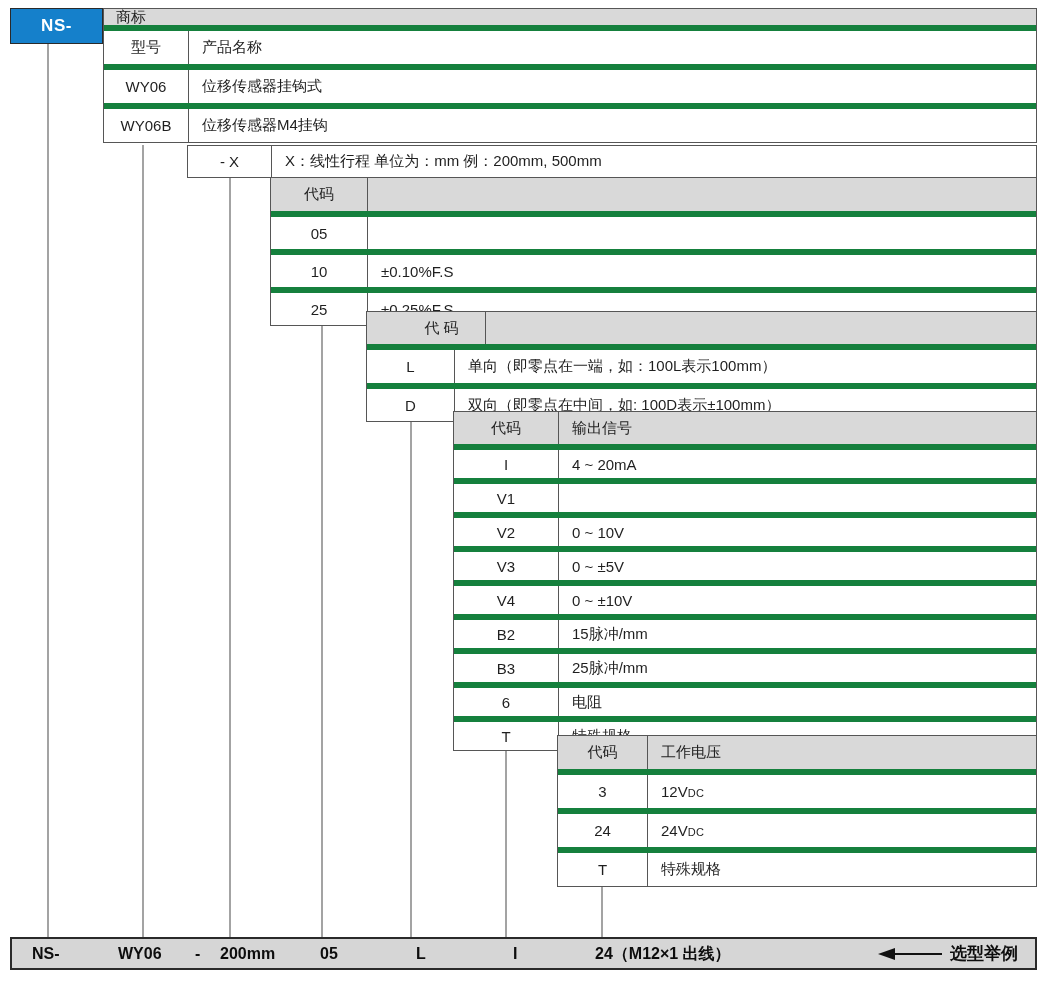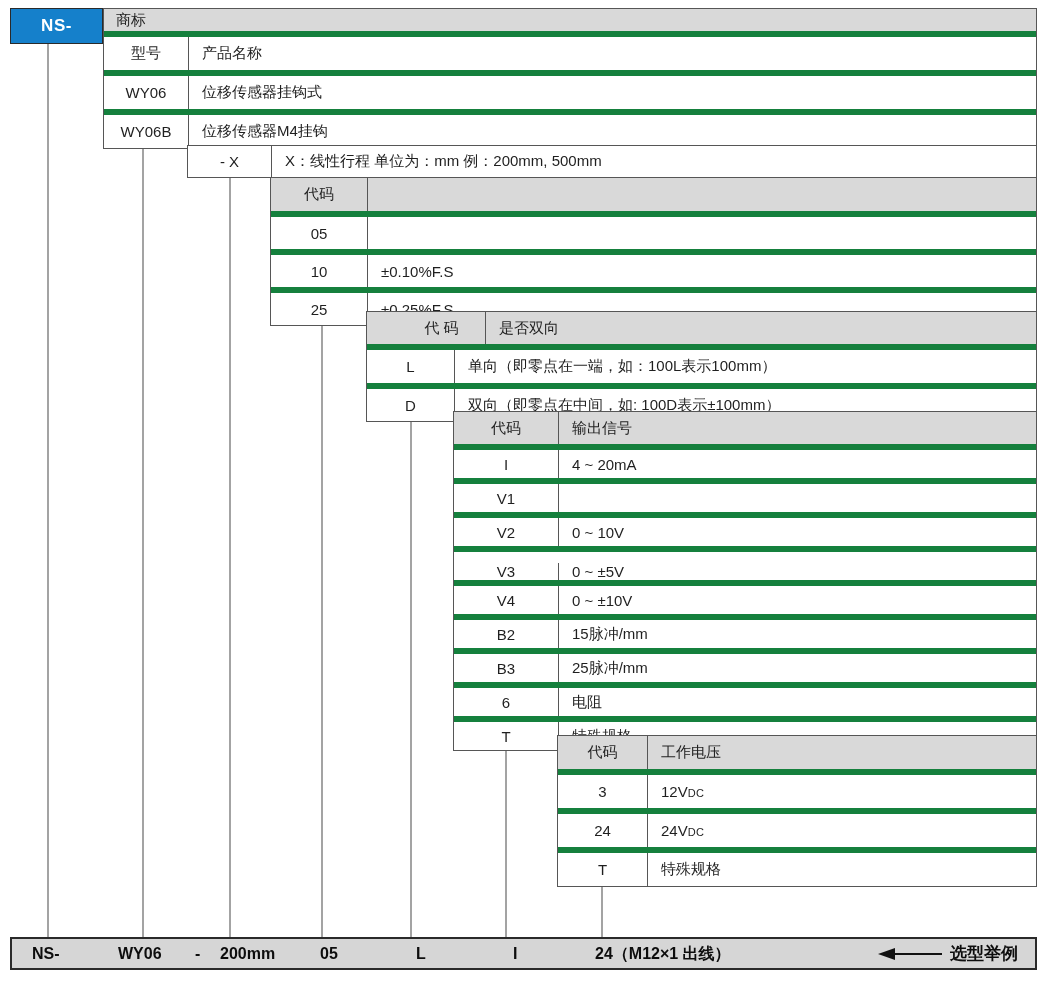--- a/index.html
+++ b/index.html
@@ -76,21 +76,21 @@
   <div class="vline" style="left:321px;top:311px;height:626px;"></div>
   <div class="vline" style="left:410px;top:411px;height:526px;"></div>
   <div class="vline" style="left:505px;top:735px;height:202px;"></div>
   <div class="vline" style="left:601px;top:870px;height:67px;"></div>
 
   <div class="prefix-box">
     <span>NS-</span>
   </div>
 
   <div class="tbl" style="left:103px;top:8px;width:934px;">
-    <div class="row hdr single" style="height:22px;">
+    <div class="row hdr single" style="height:16px;">
       <div class="desc">商标</div>
     </div>
     <div class="row" style="height:33px;">
       <div class="code" style="width:84px;">型号</div>
       <div class="desc">产品名称</div>
     </div>
     <div class="row" style="height:33px;">
       <div class="code" style="width:84px;">WY06</div>
       <div class="desc">位移传感器挂钩式</div>
     </div>
@@ -120,21 +120,20 @@
     </div>
     <div class="row" style="height:32px;">
       <div class="code" style="width:96px;">25</div>
       <div class="desc">±0.25%F.S</div>
     </div>
   </div>
 
   <div class="tbl" style="left:366px;top:311px;width:671px;">
     <div class="row hdr" style="height:32px;">
       <div class="code" style="width:87px;margin-left:31px;">代 码</div>
-      <div class="desc">是否双向</div>
     </div>
     <div class="row" style="height:33px;">
       <div class="code" style="width:87px;">L</div>
       <div class="desc">单向（即零点在一端，如：100L表示100mm）</div>
     </div>
     <div class="row" style="height:32px;">
       <div class="code" style="width:87px;">D</div>
       <div class="desc">双向（即零点在中间，如: 100D表示±100mm）</div>
     </div>
   </div>
@@ -148,21 +147,21 @@
       <div class="code" style="width:104px;">I</div>
       <div class="desc">4 ~ 20mA</div>
     </div>
     <div class="row" style="height:28px;">
       <div class="code" style="width:104px;">V1</div>
     </div>
     <div class="row" style="height:28px;">
       <div class="code" style="width:104px;">V2</div>
       <div class="desc">0 ~ 10V</div>
     </div>
-    <div class="row" style="height:28px;align-items:flex-end;">
+    <div class="row" style="height:28px;">
       <div class="code" style="width:104px;">V3</div>
       <div class="desc">0 ~ ±5V</div>
     </div>
     <div class="row" style="height:28px;">
       <div class="code" style="width:104px;">V4</div>
       <div class="desc">0 ~ ±10V</div>
     </div>
     <div class="row" style="height:28px;">
       <div class="code" style="width:104px;">B2</div>
       <div class="desc">15脉冲/mm</div>

